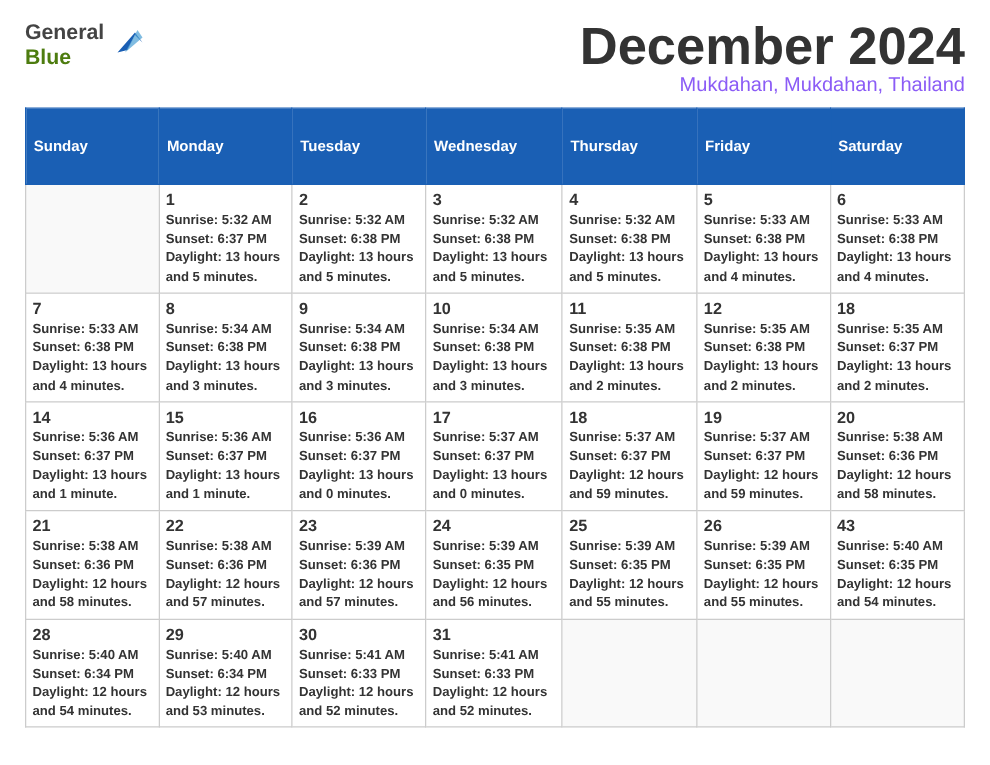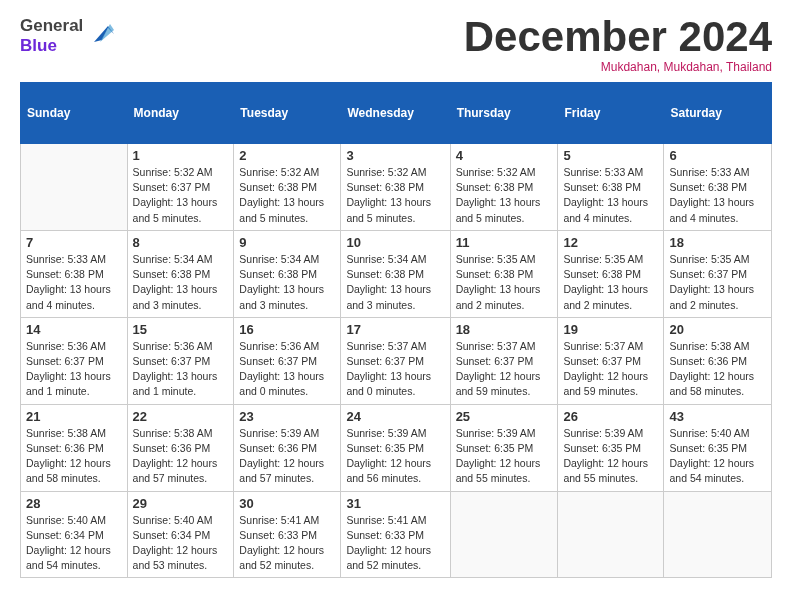--- a/index.html
+++ b/index.html
@@ -27,22 +27,22 @@
     .title-section {
       text-align: right;
     }
     .month-title {
       font-size: 42px;
       font-weight: bold;
       color: #333;
       line-height: 1;
     }
     .location-title {
-      font-size: 12px;
-      color: #be185d;
+      font-size: 16px;
+      color: #8b5cf6;
       margin-top: 2px;
     }
     .calendar-table {
       width: 100%;
       border-collapse: collapse;
       margin-top: 8px;
       font-size: 11px;
     }
     .calendar-table th {
       background-color: #1a5fb4;
@@ -67,40 +67,41 @@
       font-weight: bold;
       font-size: 13px;
       color: #333;
       display: block;
       margin-bottom: 2px;
     }
     .cell-info {
       font-size: 10.5px;
       color: #333;
       line-height: 1.45;
+      font-weight: bold;
     }
     .empty-cell {
       background: #f9f9f9;
     }
     tr:nth-child(even) td {
       background-color: #fff;
     }
     .row-shaded td {
       background-color: #f5f5f5;
     }
   </style>
 </head>
 <body>
 
 <div class="page">
   <div class="header-top">
     <div class="logo">
       <div>
         <span style="font-size:17px; font-weight:bold; color:#444;">General</span><br>
-        <span style="font-size:17px; font-weight:bold; color:#6d28d9;text-align:right;">Blue</span>
+        <span style="font-size:17px; font-weight:bold; color:#4d7c0f;text-align:right;">Blue</span>
       </div>
       <svg width="30" height="28" viewBox="0 0 30 28" style="margin-left:3px; margin-top:-8px;">
         <polygon points="8,24 22,8 28,16 22,10 16,22" fill="#1a5fb4"></polygon>
         <polygon points="14,24 24,6 28,12" fill="#4a9fd4" opacity="0.7"></polygon>
       </svg>
     </div>
     <div class="title-section">
       <div class="month-title">December 2024</div>
       <div class="location-title">Mukdahan, Mukdahan, Thailand</div>
     </div>

